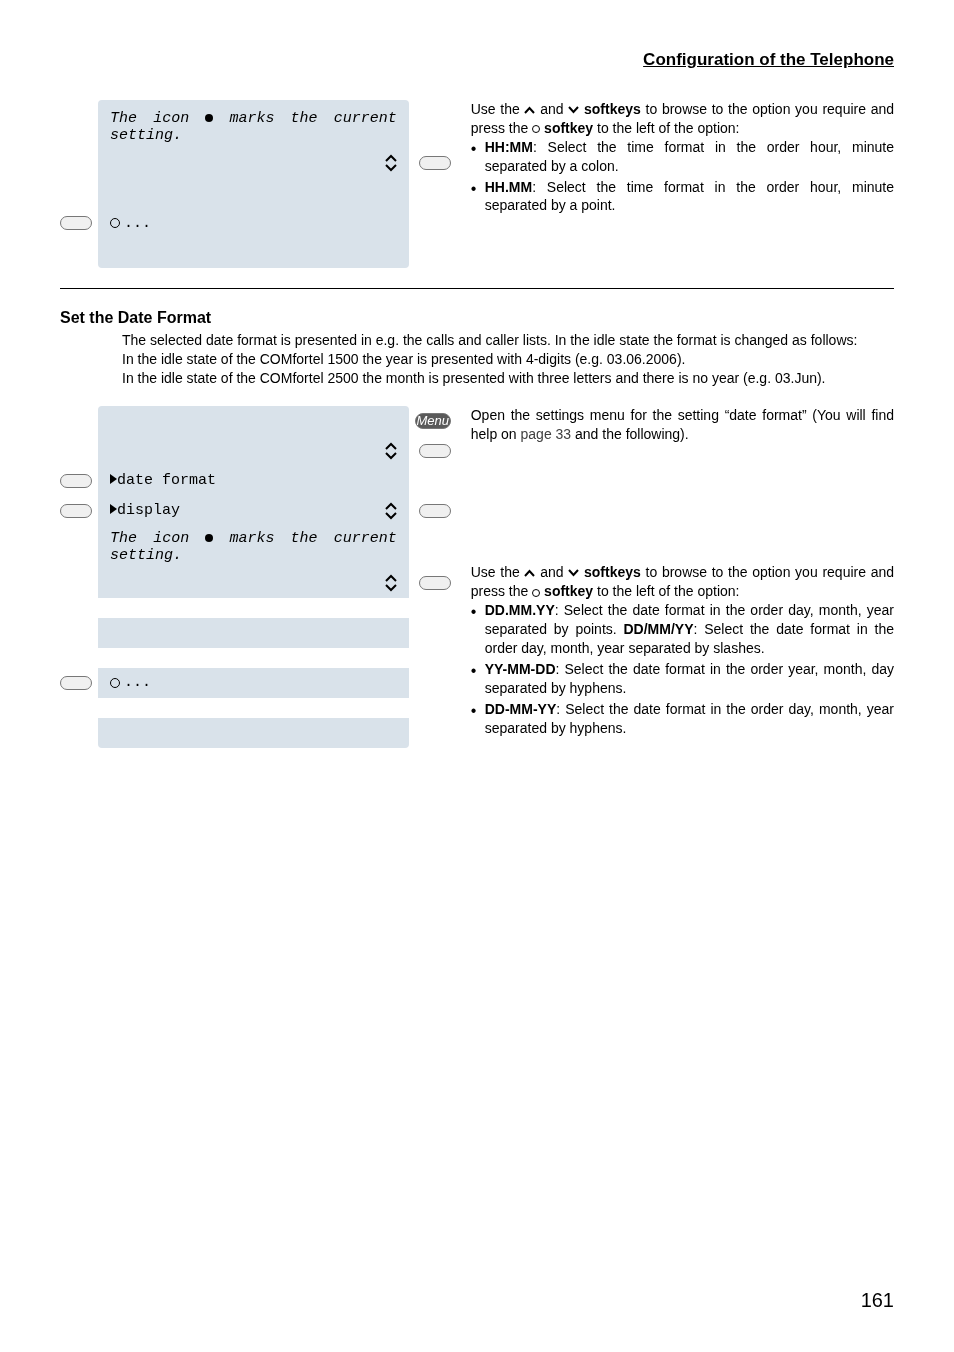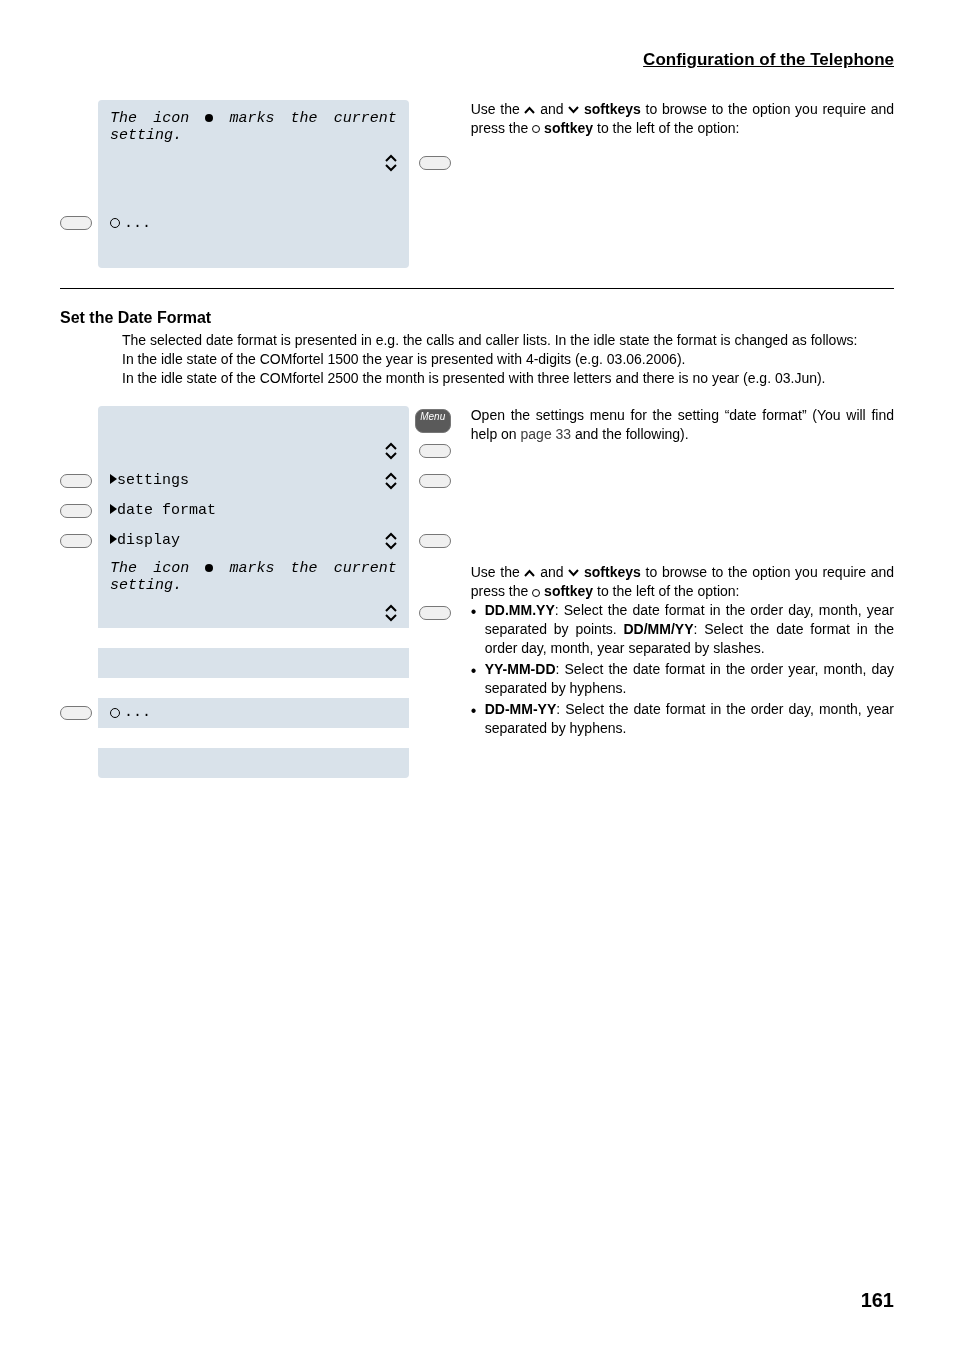--- a/index.html
+++ b/index.html
@@ -55,26 +55,26 @@
       display: inline-block;
       width: 32px;
       height: 14px;
       border: 1.5px solid #777;
       border-radius: 9px;
       background: #f0f0f0;
     }
     .pill-menu {
       display: inline-block;
       width: 40px;
-      height: 24px;
+      height: 16px;
       border: 1.5px solid #777;
       border-radius: 8px;
       background: #5a5a5a;
       color: #fff;
-      font-size: 10px;
+      font-size: 13px;
       text-align: center;
       line-height: 14px;
       font-style: italic;
     }
     .circle-dots {
       display: inline-flex;
       align-items: center;
       gap: 4px;
       font-family: 'Courier New', monospace;
     }
@@ -138,21 +138,21 @@
       text-align: justify;
       margin-bottom: 18px;
     }
     .link {
       color: #404040;
     }
     .page-num {
       position: absolute;
       bottom: 40px;
       right: 60px;
-      font-weight: bold;
+      font-weight: normal;
       font-size: 20px;
     }
     .row-wrapper {
       position: relative;
       display: flex;
       align-items: center;
       min-height: 30px;
     }
     .row-wrapper .pill-l {
       width: 38px;
@@ -268,20 +268,24 @@
       <span> and </span>
       <svg width="11" height="8">
           <path d="M1 1 L5.5 6 L10 1" stroke="#000" stroke-width="2" fill="none"></path>
         </svg>
       <b> <span>softkeys</span></b>
       <span> to browse to the option you require and press the </span>
       <span class="ring-icon"></span>
       <b> <span>softkey</span></b>
       <span> to the left of the option:</span>
     </p>
+    <ul class="bullet-list">
+      <li><b>HH:MM</b><span>: Select the time format in the order hour, minute separated by a colon.</span></li>
+      <li><b>HH.MM</b><span>: Select the time format in the order hour, minute separated by a point.</span></li>
+    </ul>
   </div>
 </div>
 
 <hr class="divider">
 
 <div class="section-heading">Set the Date Format</div>
 <div class="section-body">
   <p>The selected date format is presented in e.g. the calls and caller lists. In the idle state the format is changed as follows:</p>
   <p>In the idle state of the COMfortel 1500 the year is presented with 4-digits (e.g. 03.06.2006).</p>
   <p>In the idle state of the COMfortel 2500 the month is presented with three letters and there is no year (e.g. 03.Jun).</p>
@@ -308,37 +312,20 @@
                 <path d="M1 7 L6 2 L11 7" stroke="#000" stroke-width="2" fill="none"></path>
                 <path d="M1 11 L6 16 L11 11" stroke="#000" stroke-width="2" fill="none"></path>
               </svg>
           </span>
         </div>
         <div class="pill-r">
             <span class="pill-outer"></span>
           </div>
       </div>
 
-      <div class="row-wrapper">
-        <div class="pill-l">
-            <span class="pill-outer"></span>
-          </div>
-        <div class="diagram-middle">
-          <span class="menu-text"><span class="triangle-right"></span><span>settings</span></span>
-          <span class="chev">
-            <svg width="12" height="18">
-                <path d="M1 7 L6 2 L11 7" stroke="#000" stroke-width="2" fill="none"></path>
-                <path d="M1 11 L6 16 L11 11" stroke="#000" stroke-width="2" fill="none"></path>
-              </svg>
-          </span>
-        </div>
-        <div class="pill-r">
-            <span class="pill-outer"></span>
-          </div>
-      </div>
 
       <div class="row-wrapper">
         <div class="pill-l">
             <span class="pill-outer"></span>
           </div>
         <div class="diagram-middle">
           <span class="menu-text"><span class="triangle-right"></span><span>date format</span></span>
           <span></span>
         </div>
         <div class="pill-r"></div>

